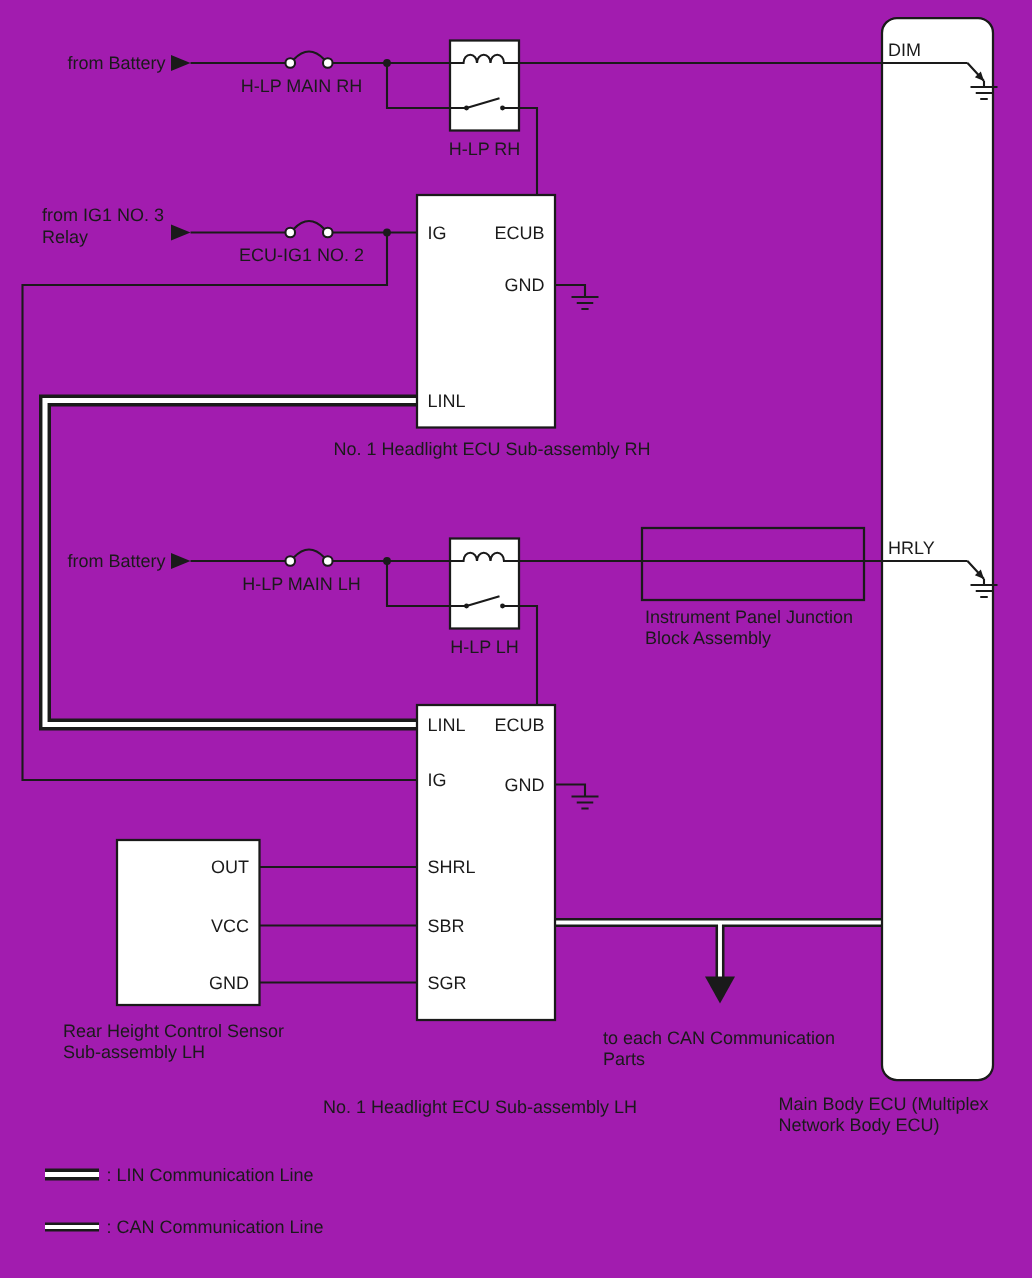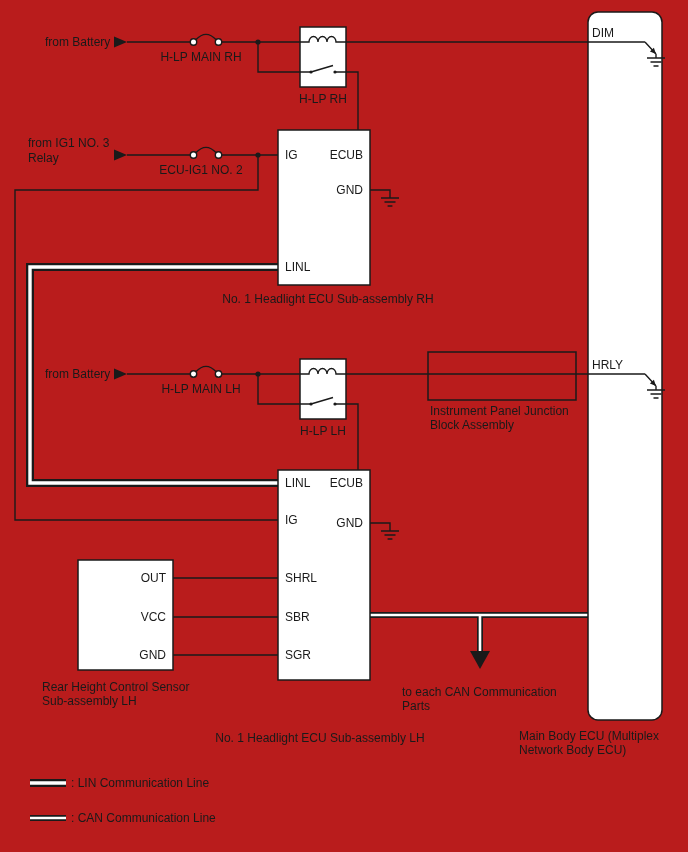--- a/index.html
+++ b/index.html
@@ -1,16 +1,16 @@
 <!DOCTYPE html>
 <html><head>
 <meta charset="utf-8">
 <style>
   html,body{margin:0;padding:0;background:#ffffff}
-  .page{width:688px;height:852px;background:#b91c1c;overflow:hidden}
+  .page{width:688px;height:852px;background:#a21caf;overflow:hidden}
   svg{display:block}
   .lbl{font-family:"Liberation Sans",sans-serif;font-size:12px;fill:#1a1a1a}
   .mid{text-anchor:middle}
   .end{text-anchor:end}
   .wire{fill:none;stroke:#1a1a1a;stroke-width:1.4}
   .box{fill:#ffffff;stroke:#1a1a1a;stroke-width:1.5}
   .obox{fill:none;stroke:#1a1a1a;stroke-width:1.5}
   .blk{fill:#1a1a1a;stroke:none}
   .lin-b{fill:none;stroke:#1a1a1a;stroke-width:8}
   .lin-w{fill:none;stroke:#ffffff;stroke-width:3.4}

